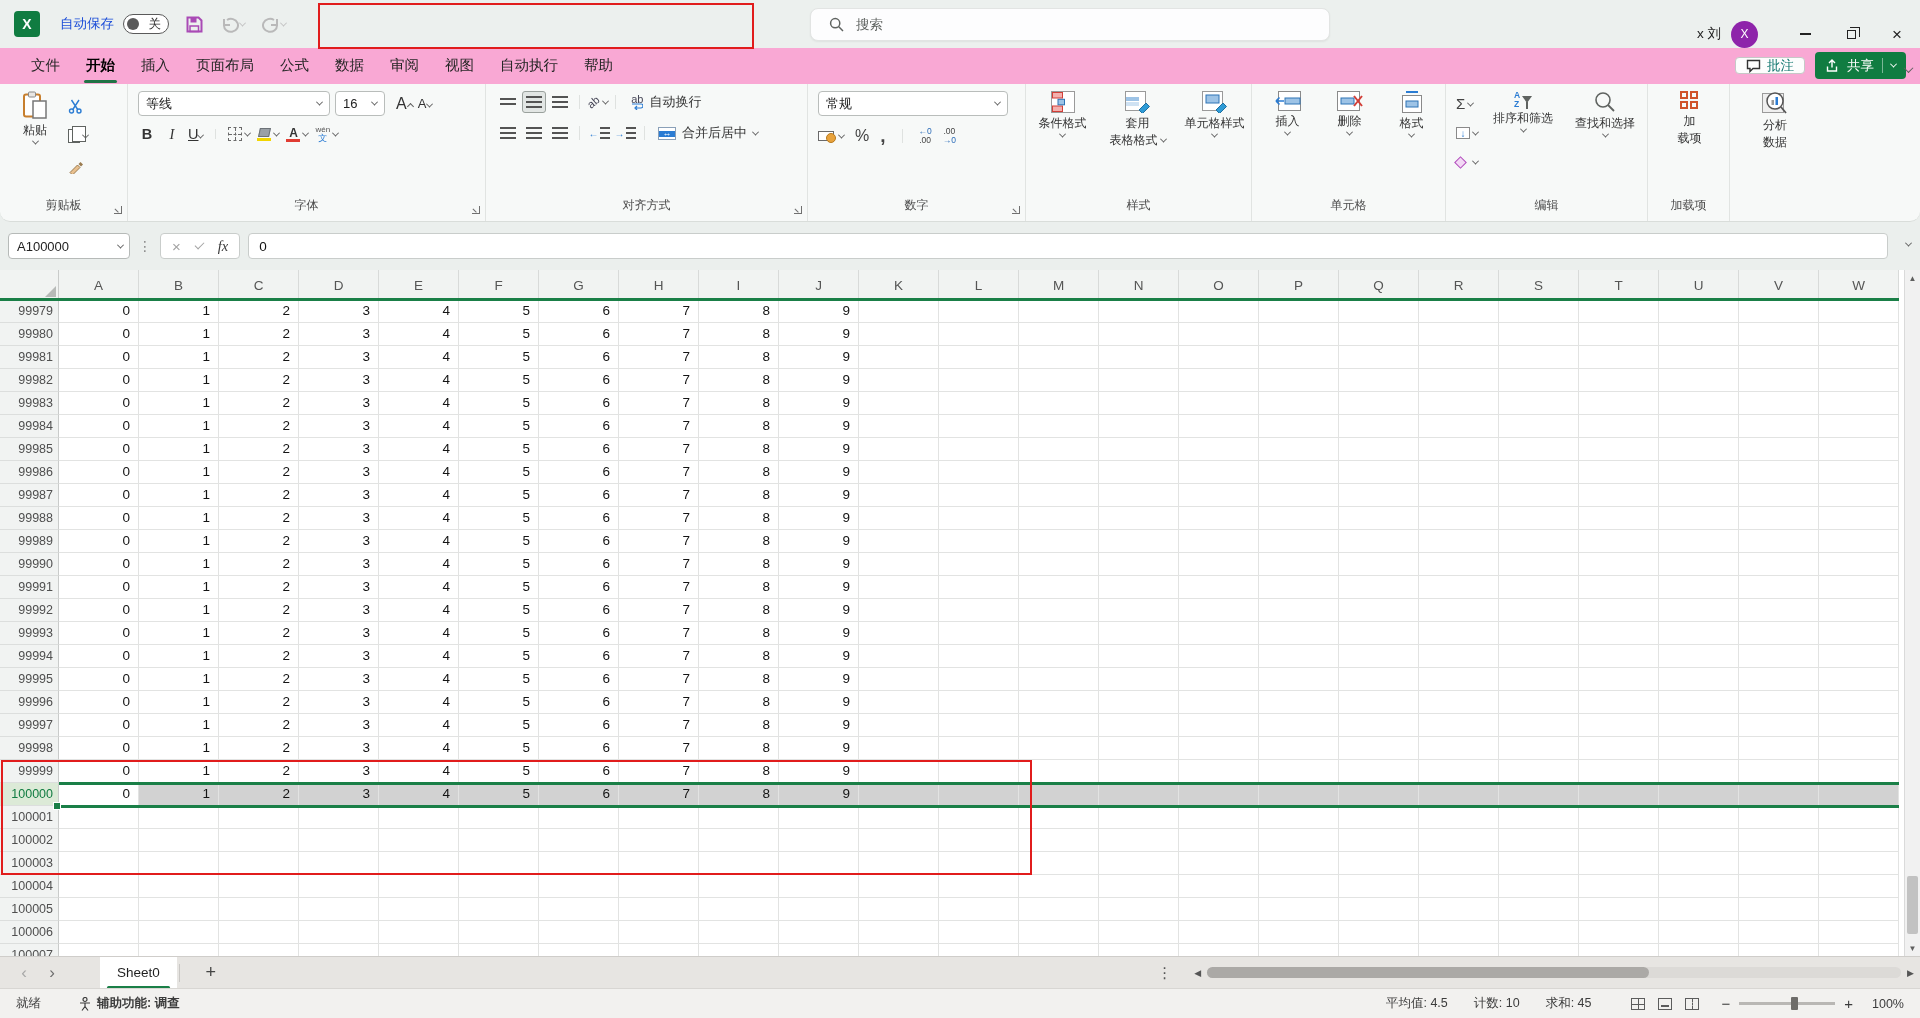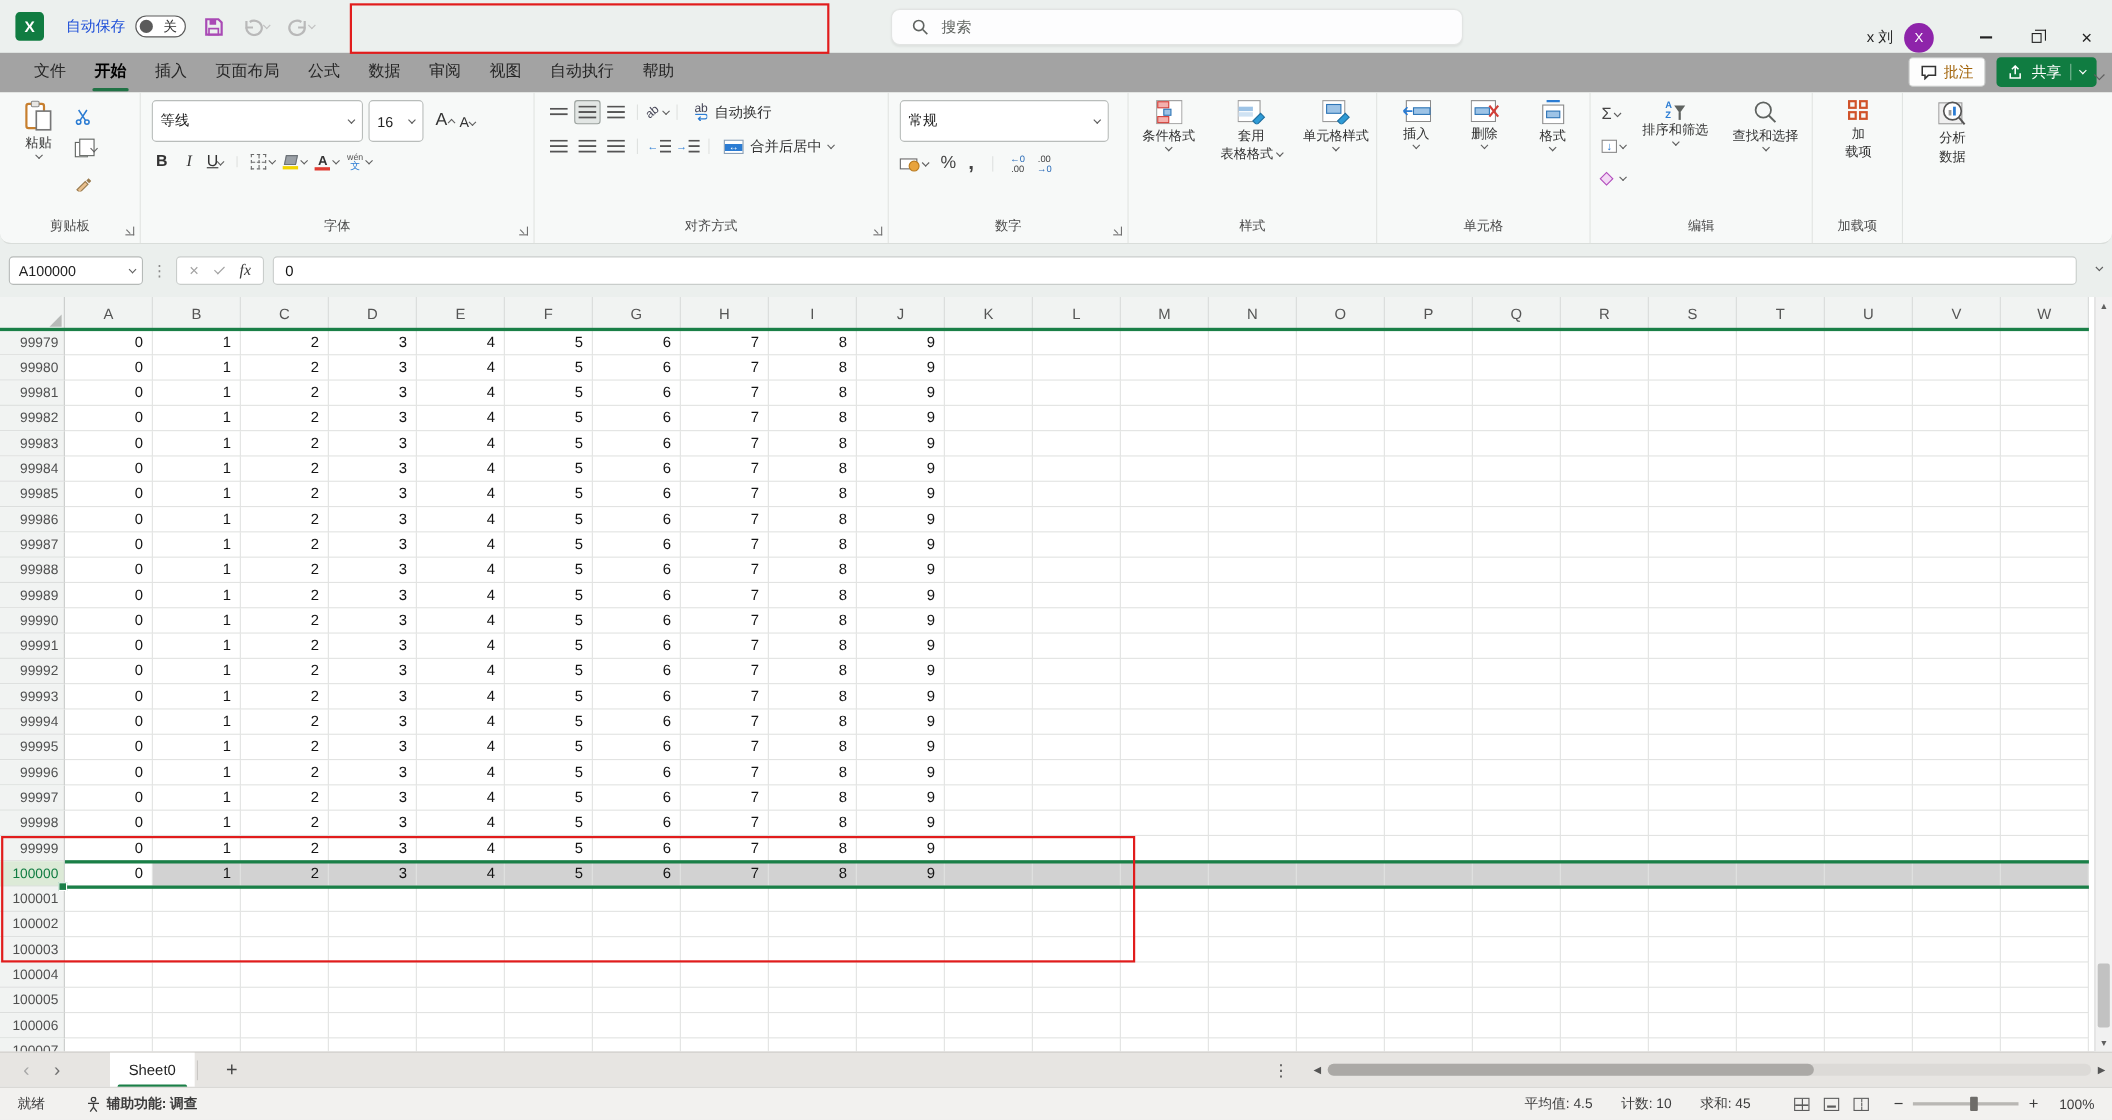--- a/index.html
+++ b/index.html
@@ -42,45 +42,45 @@
   .user-short { font-size:13.5px; color:#222; margin-right:10px; }
   .avatar { width:27px; height:27px; border-radius:50%; background:#8e24aa; color:#fff; font-size:12px;
             display:flex; align-items:center; justify-content:center; margin-right:24px; }
   .winbtn { width:46px; height:48px; display:flex; align-items:center; justify-content:center; color:#222; }
   .ic-min { width:11px; height:1.5px; background:#222; }
   .ic-restore { width:9px; height:9px; border:1.2px solid #222; position:relative; background:#ecf0ee; }
   .ic-restore::before { content:""; position:absolute; left:2px; top:-4px; width:9px; height:9px; border:1.2px solid #222; border-left:none; border-bottom:none; }
   .ic-close { font-size:17px; color:#222; line-height:1; }
 
   
-  .tabrow { top:48px; height:36px; background:#a3a3a3; display:flex; align-items:flex-start; padding-left:18px; }
+  .tabrow { top:48px; height:36px; background:#f9a8d4; display:flex; align-items:flex-start; padding-left:18px; }
   .rtab { padding:0 13px; height:36px; line-height:34px; font-size:14.5px; color:#262626; }
   .rtab.active { font-weight:bold; position:relative; color:#000; }
   .rtab.active::after { content:""; position:absolute; left:11px; right:11px; bottom:1px; height:3px; background:#217346; border-radius:2px; }
   .tabrow-right { position:absolute; right:14px; top:52px; display:flex; align-items:center; gap:10px; }
-  .comments-btn { height:27px; background:#fdfdfd; border:1px solid #c6c8c7; border-radius:4px; display:flex;
-                  align-items:center; gap:6px; padding:0 10px; font-size:13.5px; color:#a16207; }
+  .comments-btn { height:17px; background:#fdfdfd; border:1px solid #c6c8c7; border-radius:4px; display:flex;
+                  align-items:center; gap:6px; padding:0 10px; font-size:13.5px; color:#0f766e; }
   .share-btn { height:27px; background:#107C41; border-radius:4px; display:flex; align-items:center; gap:8px;
                padding:0 10px; font-size:13.5px; color:#fff; }
   .share-btn .div { width:1px; height:15px; background:rgba(255,255,255,.45); }
   .ribbon-collapse { position:absolute; right:8px; top:66px; }
 
   
   .ribbon { top:84px; height:138px; background:#f7f9f8; border-bottom:1px solid #d9ddda;
             border-radius:0 0 10px 10px; display:flex; z-index:2; }
   .rgroup { position:relative; display:flex; flex-direction:column; border-right:1px solid #e1e4e2; flex:none; }
   .rg-body { height:112px; display:flex; padding:7px 8px 0 10px; }
   .rg-label { height:24px; font-size:12px; color:#4c4c4c; text-align:center; line-height:18px; }
   .launcher { position:absolute; right:5px; bottom:7px; width:8px; height:8px;
               border-right:1.4px solid #707070; border-bottom:1.4px solid #707070; }
   .launcher::before { content:""; position:absolute; right:2px; bottom:2px; width:5px; height:1.4px; background:#707070; transform:rotate(45deg); }
   .bigbtn { display:flex; flex-direction:column; align-items:center; gap:3px; font-size:12px; color:#333; flex:none; }
   .bigbtn .lbl { line-height:14px; white-space:nowrap; }
   .minibtn { height:22px; display:flex; align-items:center; gap:3px; }
-  .ddl { background:#fff; border:1px solid #b9bdbb; border-radius:4px; height:38px; display:flex;
+  .ddl { background:#fff; border:1px solid #b9bdbb; border-radius:4px; height:25px; display:flex;
          align-items:center; font-size:13px; color:#222; padding:0 7px; }
   .ddl .tx { flex:1; }
 
   
   .ic-copy { width:12px; height:14px; border:1.4px solid #5f6360; background:#fff; position:relative; }
   .ic-copy::after { content:""; position:absolute; left:2.5px; top:-4.5px; width:12px; height:14px; border:1.4px solid #5f6360; background:#fff; }
   .ic-lines { width:16px; height:12px; background:linear-gradient(#545454 2px, transparent 2px); background-size:16px 5px; }
   .alico { width:24px; height:22px; display:flex; align-items:center; justify-content:center; border-radius:3px; }
   .alico.on { background:#e2e6e4; border:1px solid #9aa19d; }
   .ic-ab { font-size:11px; color:#445; }

